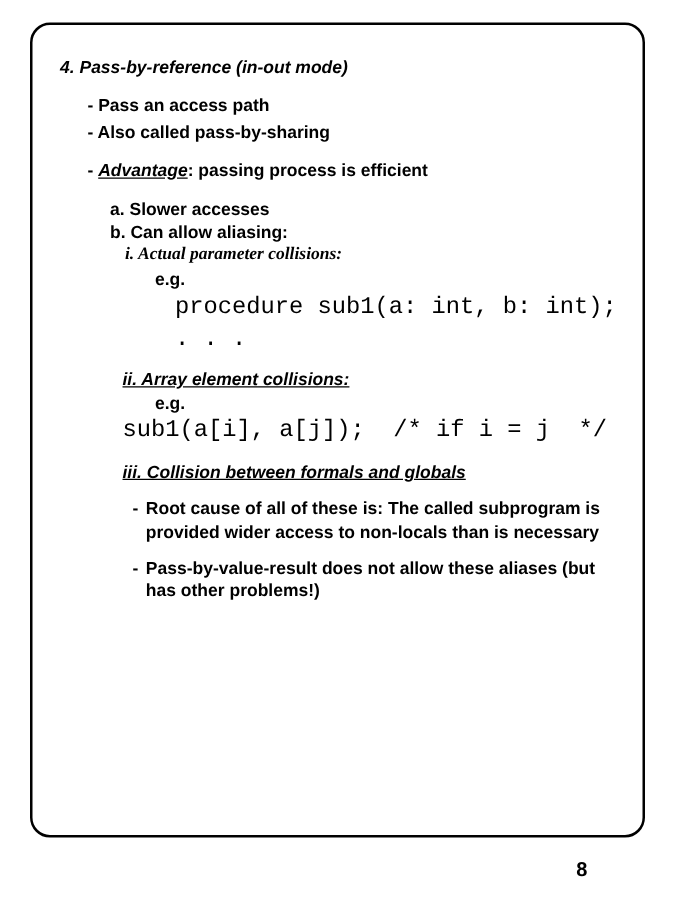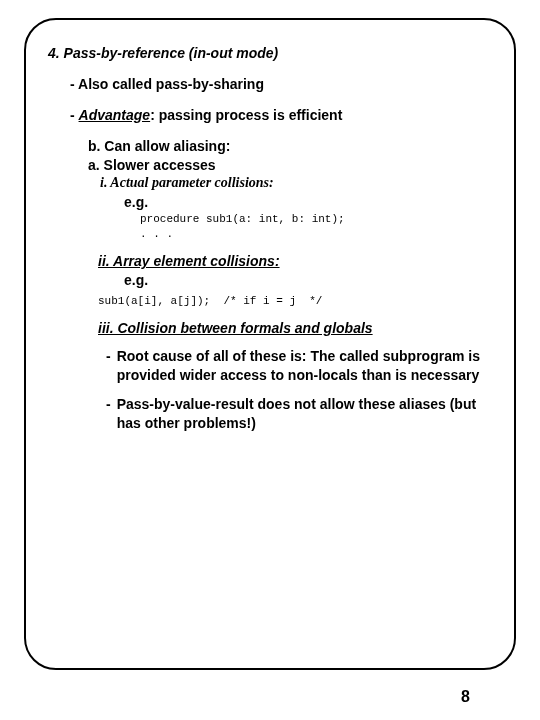--- a/index.html
+++ b/index.html
@@ -11,21 +11,21 @@
     font-family: Arial, Helvetica, sans-serif;
     position: relative;
   }
   .slide-frame {
     position: absolute;
     top: 18px;
     left: 24px;
     right: 24px;
     bottom: 50px;
     border: 2.5px solid #000;
-    border-radius: 32px;
+    border-radius: 16px;
     padding: 24px 22px 38px 22px;
     box-sizing: border-box;
   }
   .content {
     font-size: 14px;
     font-weight: bold;
     color: #000;
     line-height: 1.35;
   }
   .title {
@@ -41,21 +41,21 @@
   .sub-ii { margin-left: 50px; }
   .sub-iii { margin-left: 50px; }
   .root-block { margin-left: 58px; }
   .italic { font-style: italic; }
   .under { text-decoration: underline; }
   .mono {
     font-family: "Courier New", Courier, monospace;
     font-weight: normal;
     font-style: normal;
     white-space: pre;
-    font-size: 11px;
+    font-size: 19px;
   }
   .bold { font-weight: bold; text-decoration: underline; }
   .hang {
     display: flex;
   }
   .hang .dash {
     flex: 0 0 auto;
     padding-right: 6px;
   }
   .hang .body {
@@ -70,33 +70,34 @@
   }
 </style>
 </head>
 <body>
 
 <div class="slide-frame">
   <div class="content">
 
     <div class="title">4. Pass-by-reference (in-out mode)</div>
 
+    <div class="lvl1">- Pass an access path</div>
     <div class="lvl1">- Also called pass-by-sharing</div>
 
     <div class="gap"></div>
 
     <div class="lvl1">
       <span>-</span>
       <span class="italic under">Advantage</span><span>: passing process is efficient</span>
     </div>
 
     <div class="gap"></div>
 
+    <div class="lvl2">a. Slower accesses</div>
     <div class="lvl2">b. Can allow aliasing:</div>
-    <div class="lvl2">a. Slower accesses</div>
 
     <div class="lvl3 italic">i. Actual parameter collisions:</div>
     <div class="lvl4">e.g.</div>
     <div class="lvl5 mono">procedure sub1(a: int, b: int);</div>
     <div class="lvl5 mono">. . .</div>
 
     <div class="gap"></div>
 
     <div class="sub-ii italic bold">ii. Array element collisions:</div>
     <div class="lvl4">e.g.</div>

